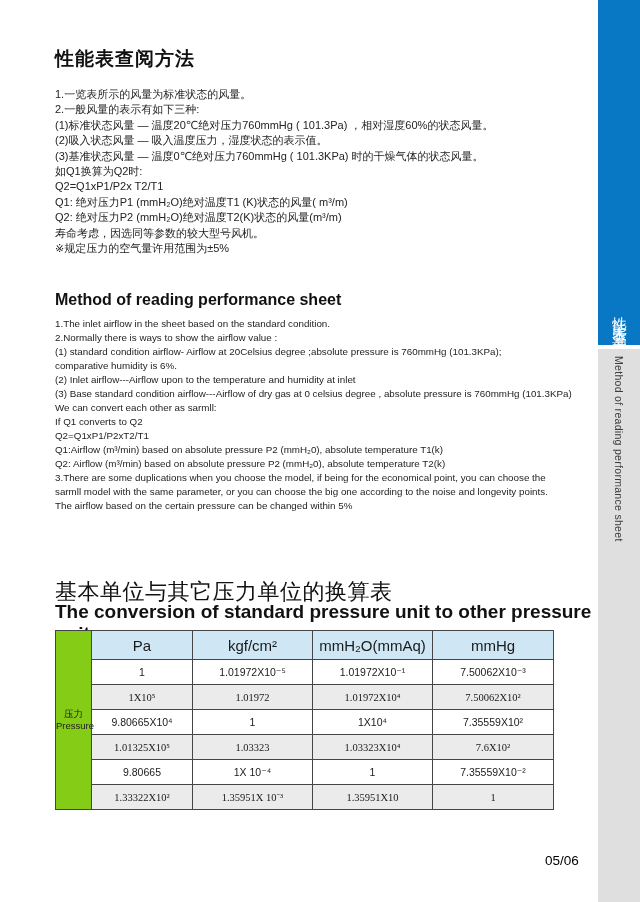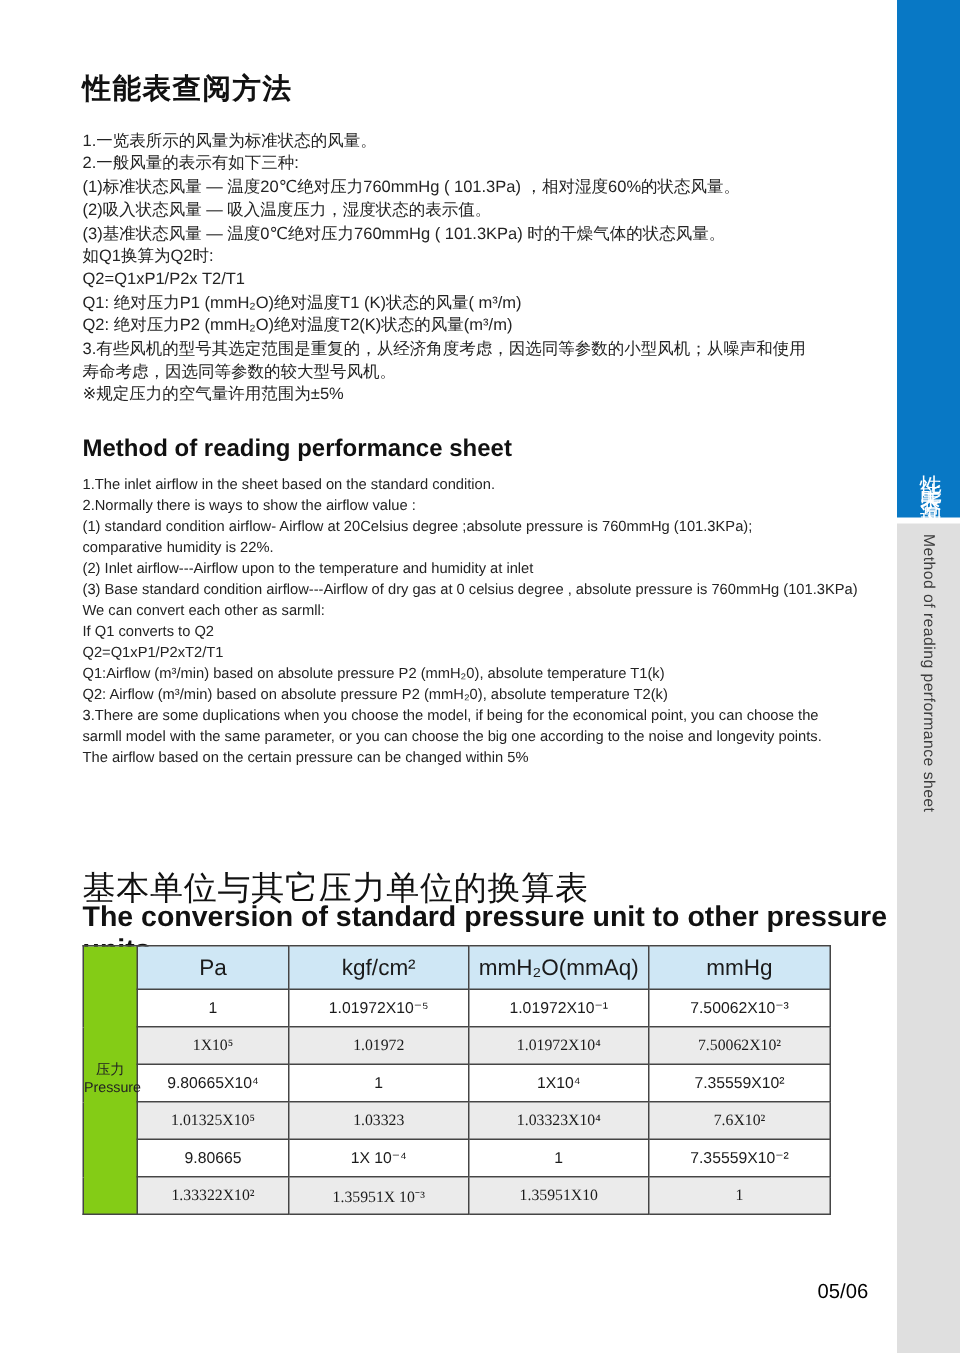--- a/index.html
+++ b/index.html
@@ -94,32 +94,31 @@
   <div class="zh-para">
     <div>1.一览表所示的风量为标准状态的风量。</div>
     <div>2.一般风量的表示有如下三种:</div>
     <div>(1)标准状态风量 — 温度20℃绝对压力760mmHg ( 101.3Pa) ，相对湿度60%的状态风量。</div>
     <div>(2)吸入状态风量 — 吸入温度压力，湿度状态的表示值。</div>
     <div>(3)基准状态风量 — 温度0℃绝对压力760mmHg ( 101.3KPa) 时的干燥气体的状态风量。</div>
     <div>如Q1换算为Q2时:</div>
     <div>Q2=Q1xP1/P2x T2/T1</div>
     <div>Q1: 绝对压力P1 (mmH₂O)绝对温度T1 (K)状态的风量( m³/m)</div>
     <div>Q2: 绝对压力P2 (mmH₂O)绝对温度T2(K)状态的风量(m³/m)</div>
-    <div>3.有些风机的型号其选定范围是重复的，从经济角度考虑，因选同等参数的小型风机；从噪声和使用</div>
     <div>寿命考虑，因选同等参数的较大型号风机。</div>
     <div>※规定压力的空气量许用范围为±5%</div>
   </div>
 
   <h2 class="title-en-main">Method of reading performance sheet</h2>
 
   <div class="en-para">
     <div>1.The inlet airflow in the sheet based on the standard condition.</div>
     <div>2.Normally there is ways to show the airflow value :</div>
     <div>(1) standard condition airflow- Airflow at 20Celsius degree ;absolute pressure is 760mmHg (101.3KPa);</div>
-    <div>comparative humidity is 22%.</div>
+    <div>comparative humidity is 6%.</div>
     <div>(2) Inlet airflow---Airflow upon to the temperature and humidity at inlet</div>
     <div>(3) Base standard condition airflow---Airflow of dry gas at 0 celsius degree , absolute pressure is 760mmHg (101.3KPa)</div>
     <div>We can convert each other as sarmll:</div>
     <div>If Q1 converts to Q2</div>
     <div>Q2=Q1xP1/P2xT2/T1</div>
     <div>Q1:Airflow (m³/min) based on absolute pressure P2 (mmH₂0), absolute temperature T1(k)</div>
     <div>Q2: Airflow (m³/min) based on absolute pressure P2 (mmH₂0), absolute temperature T2(k)</div>
     <div>3.There are some duplications when you choose the model, if being for the economical point, you can choose the</div>
     <div>sarmll model with the same parameter, or you can choose the big one according to the noise and longevity points.</div>
     <div>The airflow based on the certain pressure can be changed within 5%</div>

